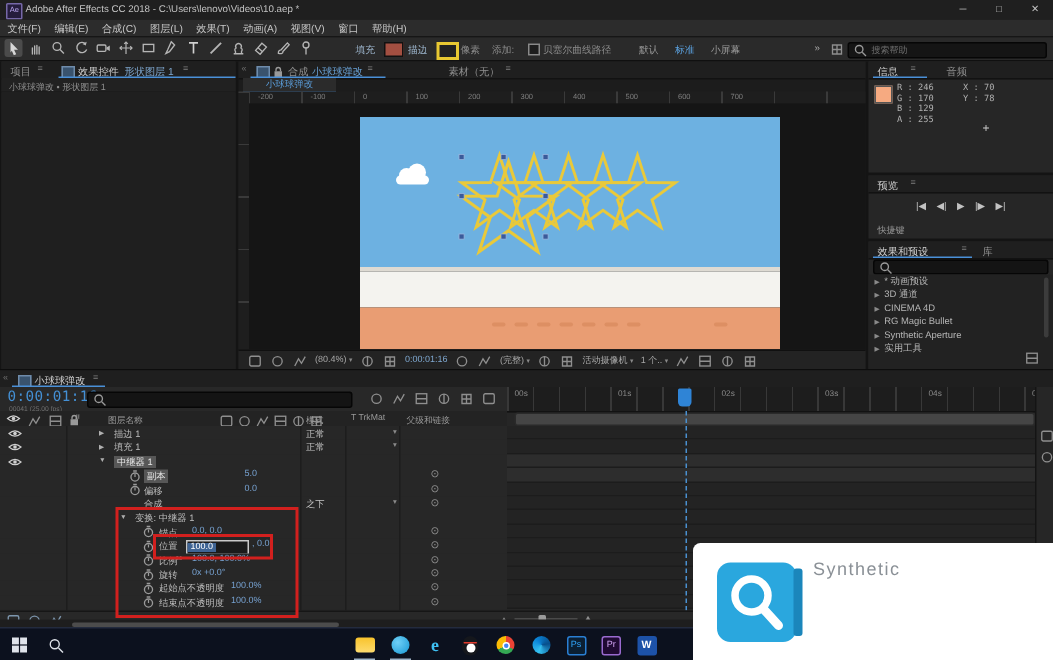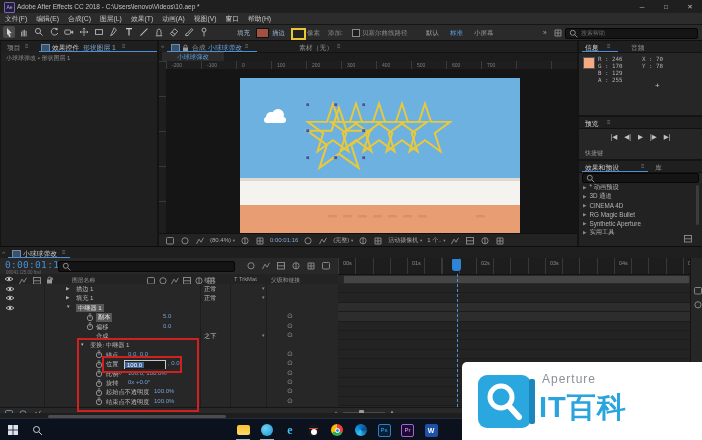--- a/index.html
+++ b/index.html
@@ -867,17 +867,16 @@
   <div class="redbox" style="left:102px;top:356px;width:76px;height:13px;"></div>
 
   <div id="watermark">
     <div id="wm-icon">
       <div id="wm-fold"></div>
       <svg width="53" height="53" viewBox="0 0 53 53">
         <circle cx="23" cy="22" r="11" fill="none" stroke="#ffffff" stroke-width="5"></circle>
         <line x1="31" y1="31" x2="41" y2="42" stroke="#ffffff" stroke-width="6" stroke-linecap="round"></line>
       </svg>
     </div>
-    <span id="wm-brand">Aperture</span>
-    <span id="wm-title">IT百科</span>
+    <span id="wm-brand">Synthetic</span>
   </div>
 
 </div>
 
 </body></html>

